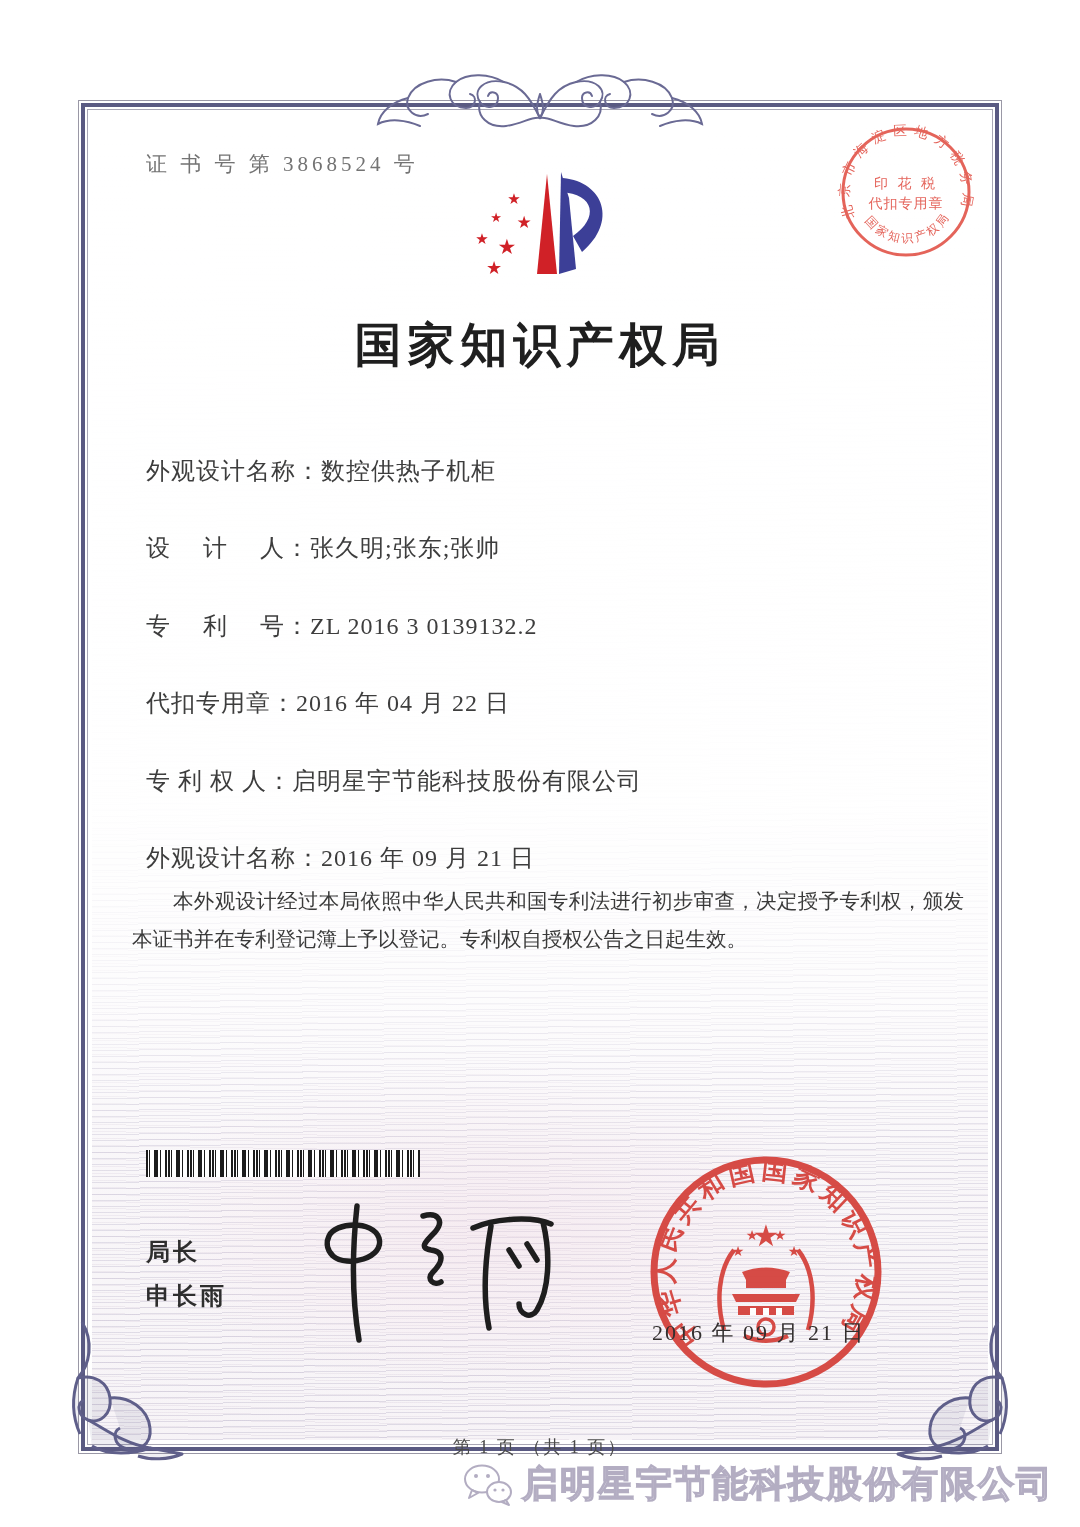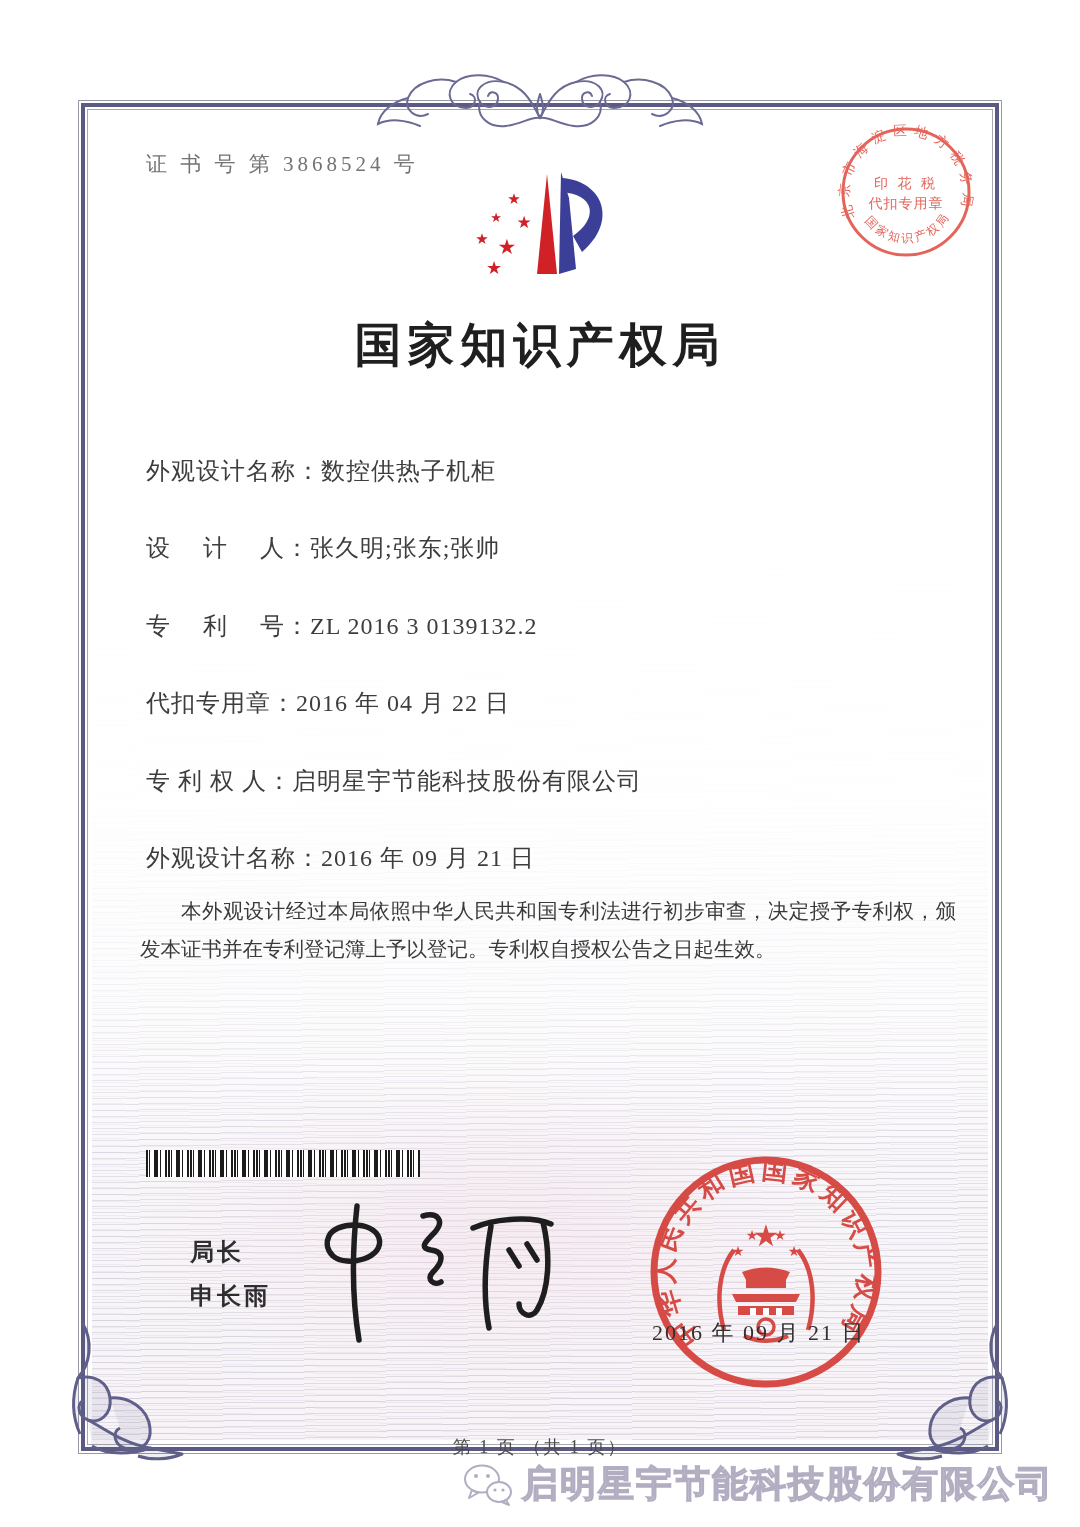--- a/index.html
+++ b/index.html
@@ -27,32 +27,32 @@
   .title{left:240px;top:314px;width:600px;text-align:center;font-size:47px;
          letter-spacing:6px;color:#1f1f1f;font-weight:600;}
 
   
   .field{left:146px;font-size:24px;color:#3d3d3d;letter-spacing:1px;white-space:nowrap;}
   .f1{top:455px}.f2{top:532px}.f3{top:610px}.f4{top:687px}.f5{top:765px}.f6{top:842px}
 
   
   .paras{left:132px;top:884px;width:832px;font-size:20.5px;line-height:38px;
          color:#3a3a3a;text-align:justify;}
-  .paras p{margin:8px;text-indent:2em;}
+  .paras p{margin:0;text-indent:2em;font-family:Liberation Mono, monospace;}
 
   
   .barcode{left:146px;top:1150px;width:274px;height:27px;
     background:repeating-linear-gradient(90deg,
       #1c1c1c 0 2px,#fff 2px 3px,#1c1c1c 3px 4px,#fff 4px 8px,
       #1c1c1c 8px 12px,#fff 12px 14px,#1c1c1c 14px 15px,#fff 15px 19px,
       #1c1c1c 19px 21px,#fff 21px 22px);}
 
   
   .signer{font-family:"Liberation Sans","DejaVu Sans",sans-serif;font-weight:600;
-          color:#2e2e2e;font-size:24px;letter-spacing:3px;margin-left:44px;}
+          color:#2e2e2e;font-size:24px;letter-spacing:3px;}
   .signer-title{left:146px;top:1236px;}
   .signer-name{left:146px;top:1280px;}
   .signature{left:295px;top:1198px;}
 
   
   .tax-stamp{left:836px;top:122px;opacity:.92;}
   .seal{left:646px;top:1152px;opacity:.95;}
   .seal-date{left:652px;top:1318px;font-size:22px;color:#332f2f;letter-spacing:2px;white-space:nowrap;}
 
   

